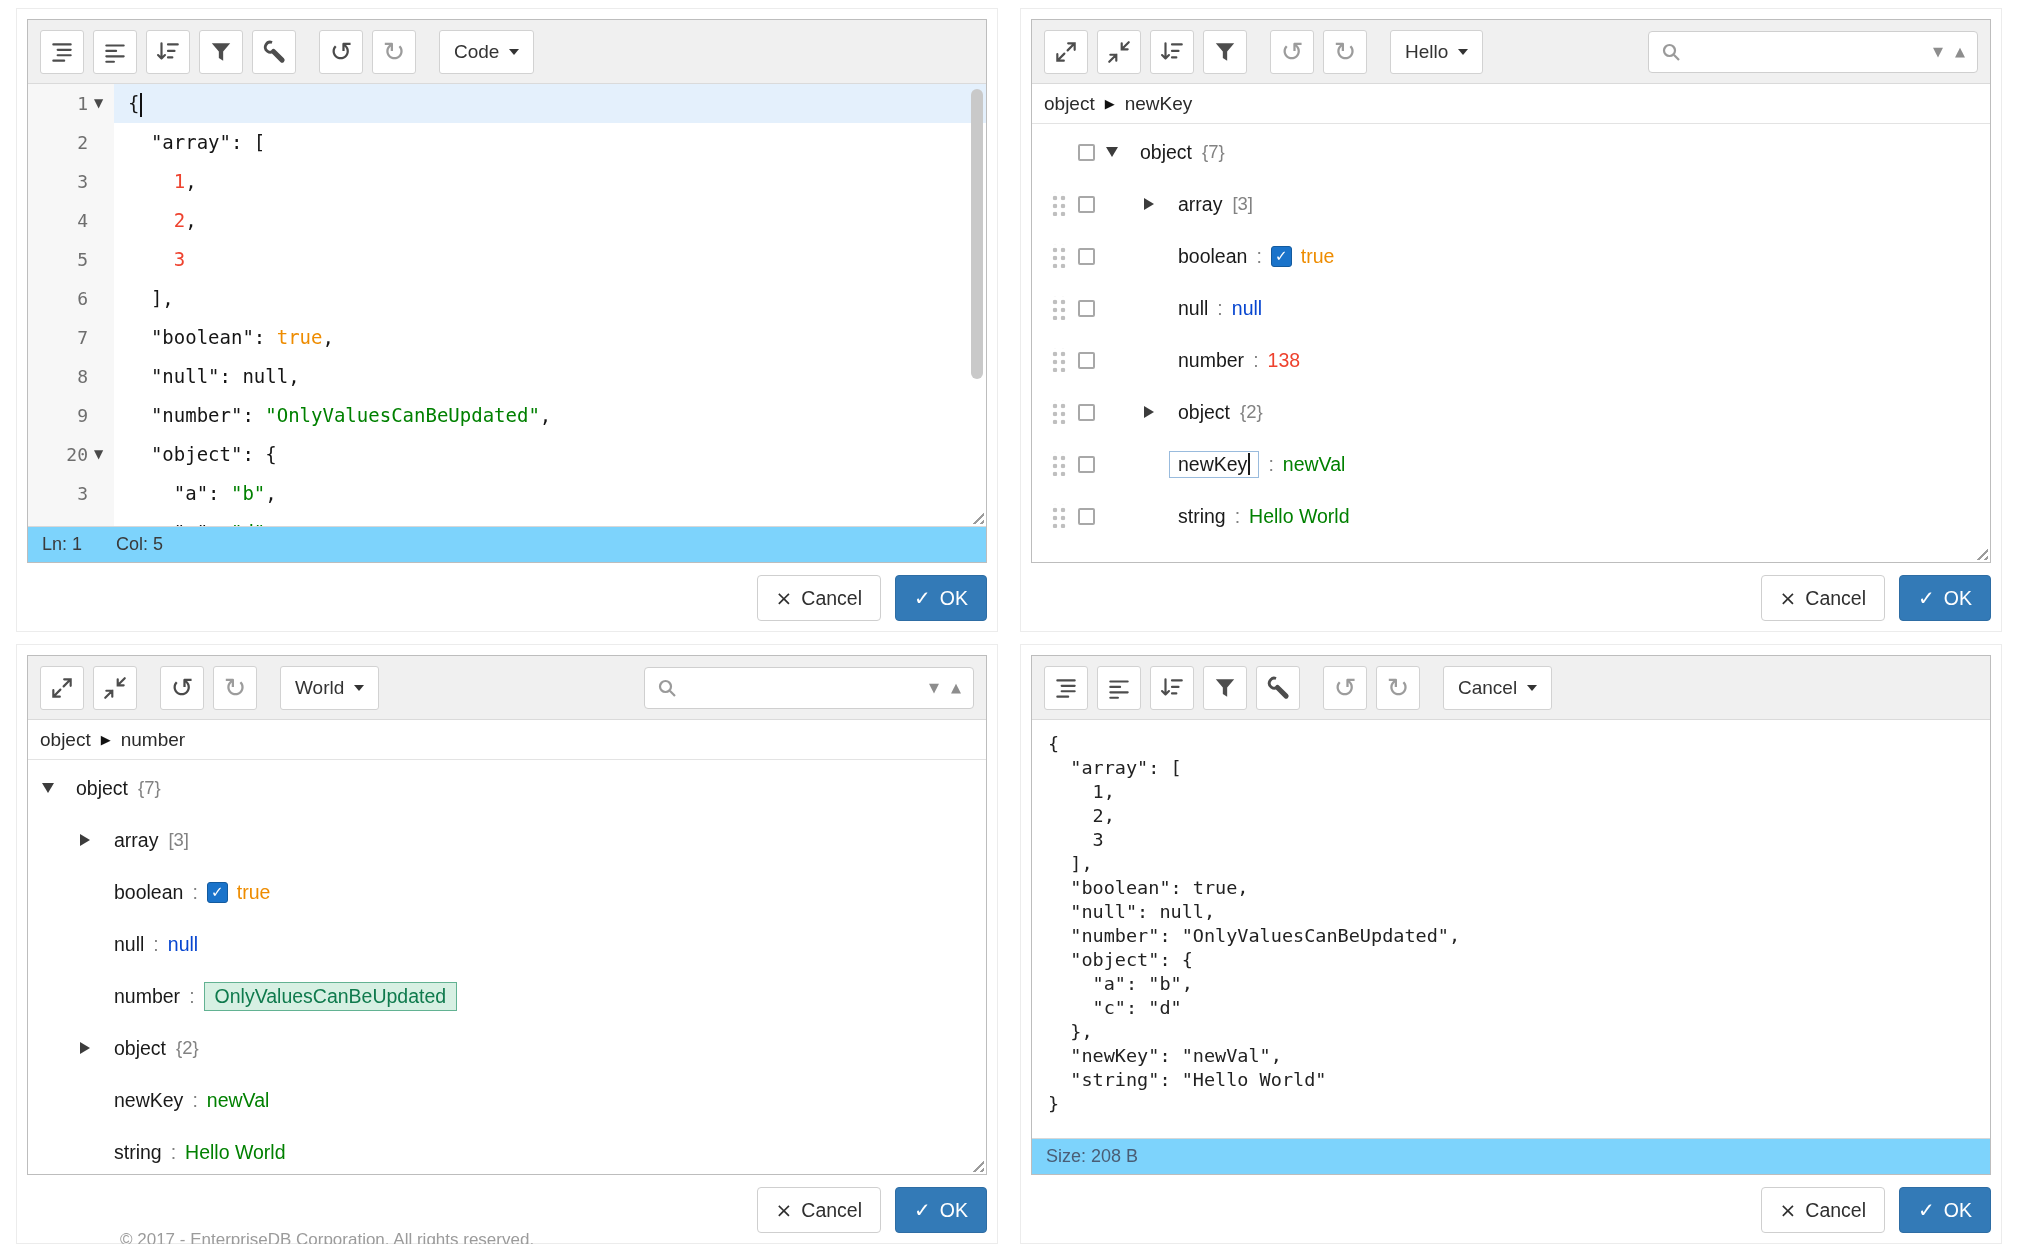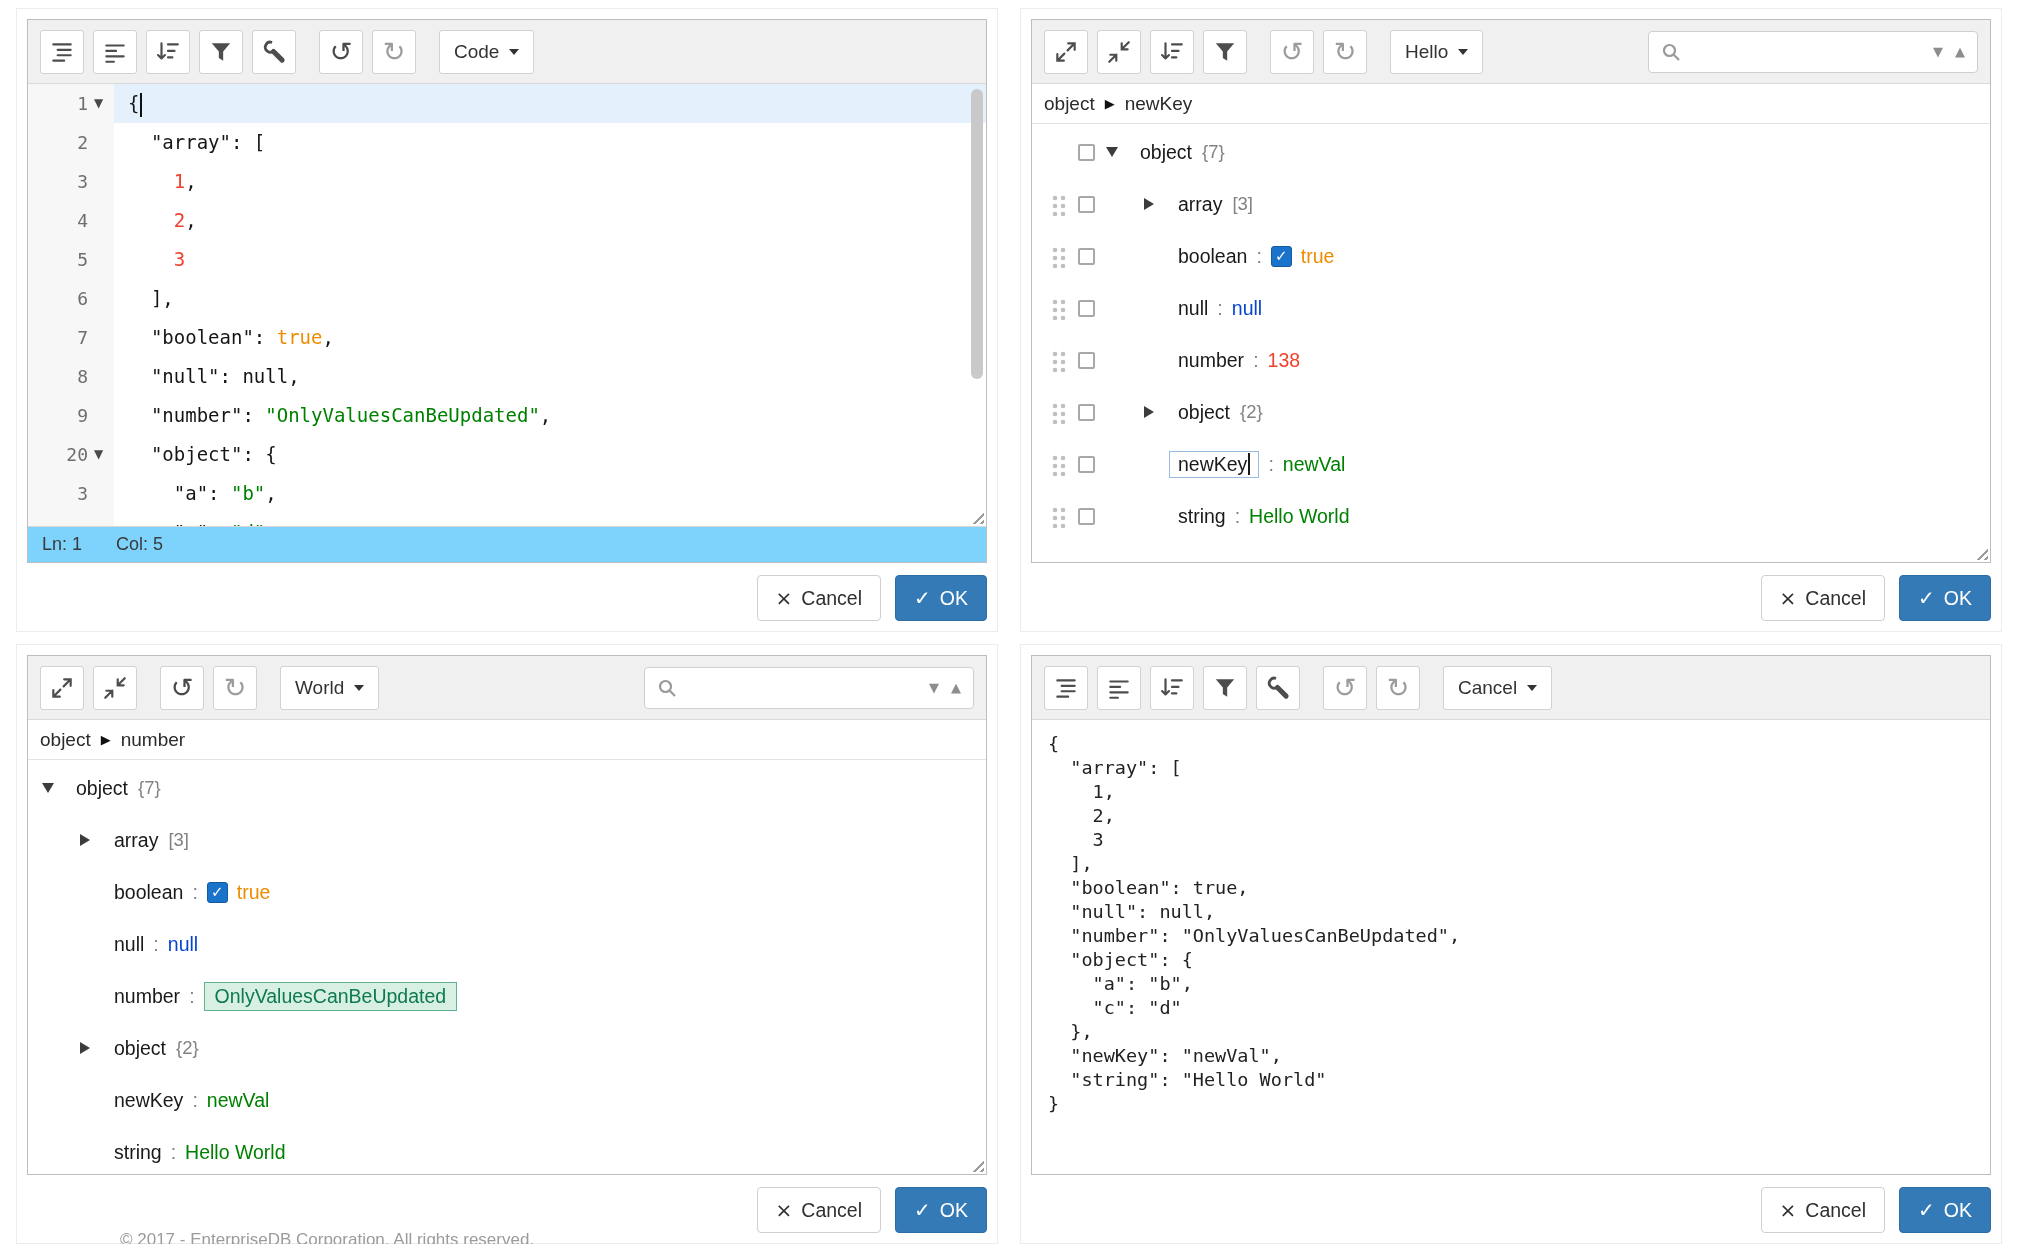--- a/index.html
+++ b/index.html
@@ -595,20 +595,23 @@
   "null": null,
   "number": "OnlyValuesCanBeUpdated",
   "object": {
     "a": "b",
     "c": "d"
   },
   "newKey": "newVal",
   "string": "Hello World"
 }</pre>
       </div>
+      <div class="statusbar">
+        <span class="size-info">Size: 208 B</span>
+      </div>
     </div>
     <div class="btn-row">
       <button class="btn cancel">
           <span class="pre-glyph">×</span>
           <span>Cancel</span>
         </button>
       <button class="btn ok">
           <span class="pre-glyph">✓</span>
           <span>OK</span>
         </button>

